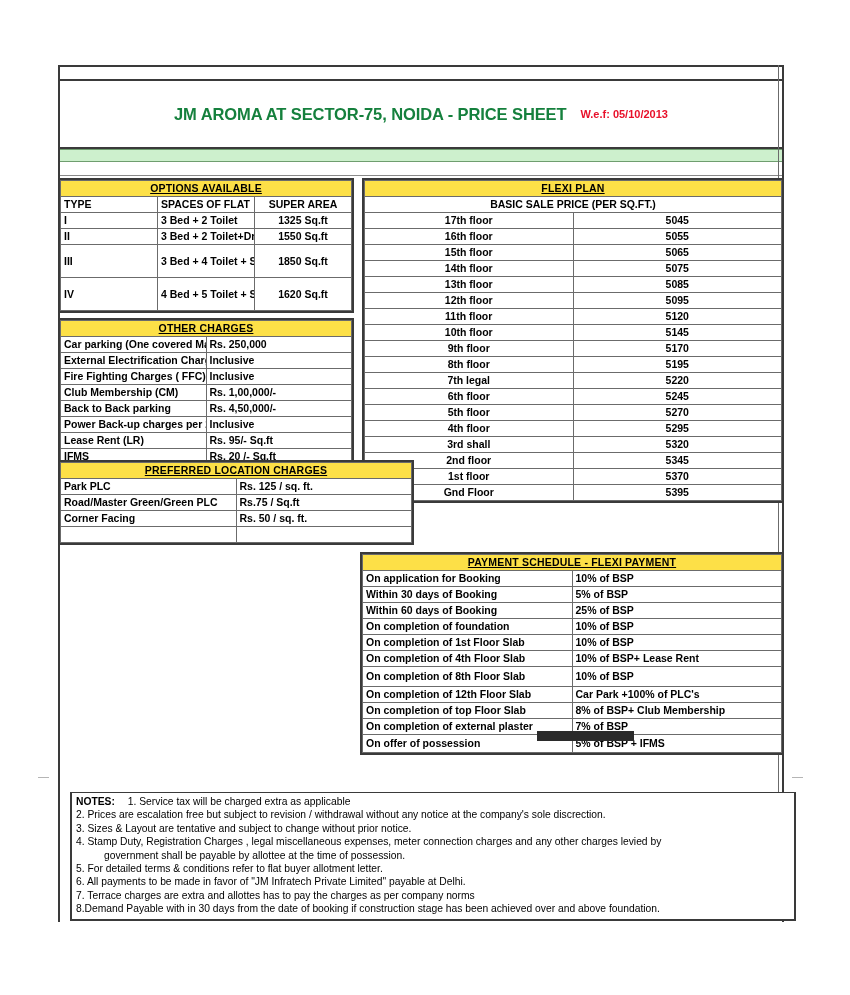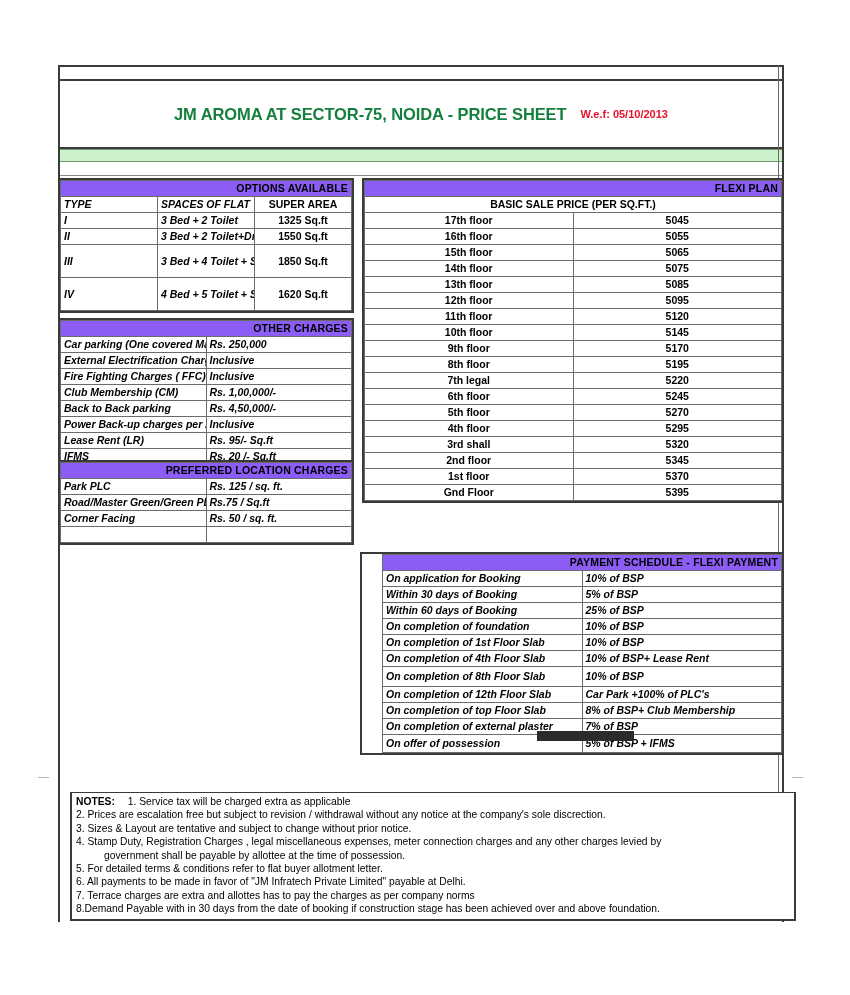--- a/index.html
+++ b/index.html
@@ -99,44 +99,45 @@
     font-size: 10.5px;
     padding: 0 3px;
     height: 15px;
     line-height: 1.15;
     vertical-align: middle;
     font-weight: bold;
     overflow: hidden;
     white-space: nowrap;
   }
   .hdr-green {
-    background: #8b5cf6;
-    text-align: right;
+    background: #fde047;
+    text-align: center;
     font-weight: bold;
     font-size: 11.5px;
     height: 17px;
     letter-spacing: 0.2px;
+    text-decoration: underline;
   }
   .sub-hdr {
     text-align: center;
     font-weight: bold;
     font-size: 11px;
     height: 16px;
   }
   .ctr { text-align: center; }
-  .lft { text-align: left; font-style: italic; }
+  .lft { text-align: left; }
   .wrap { white-space: normal; }
   .botalign { vertical-align: bottom; padding-bottom: 1px; }
 
   
   #opts      { left: 58px;  top: 178px; width: 296px; }
   #flexi     { left: 362px; top: 178px; width: 422px; }
   #other     { left: 58px;  top: 318px; width: 296px; }
-  #plc       { left: 58px;  top: 460px; width: 296px; }
-  #payment   { left: 360px; top: 552px; width: 424px; padding-left: 20px; }
+  #plc       { left: 58px;  top: 460px; width: 356px; }
+  #payment   { left: 360px; top: 552px; width: 424px; }
 
   
   .tall { height: 34px; }
 
   
   #artifact {
     position: absolute;
     left: 537px;
     top: 731px;
     width: 97px;

